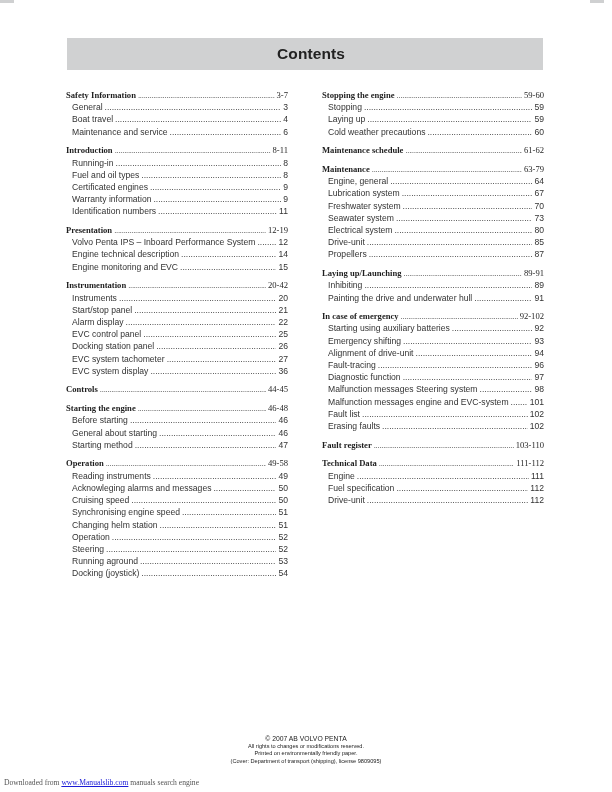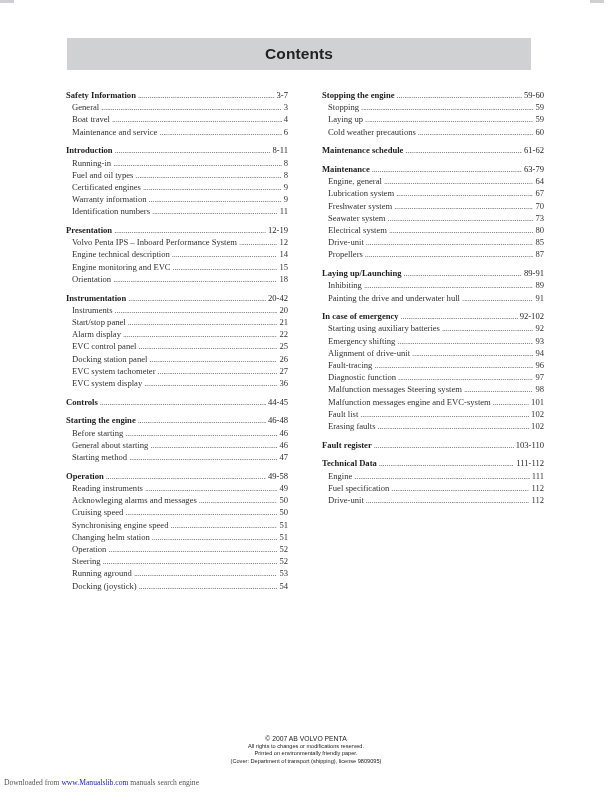--- a/index.html
+++ b/index.html
@@ -4,53 +4,53 @@
   <style>
     html, body { margin: 0; padding: 0; }
     body {
       width: 612px; height: 792px; position: relative; background: #ffffff;
       font-family: "Liberation Sans", sans-serif; color: #222; overflow: hidden;
     }
     .corner-mark { position: absolute; top: 0; left: 0; width: 14px; height: 3px; background: #cfd0d1; }
     .corner-mark.right { left: auto; right: 8px; width: 14px; }
     .title-bar {
       position: absolute; left: 67px; top: 38px; width: 464px; height: 32px;
-      background: #d0d1d2; display: flex; align-items: center; justify-content: center;
+      background: #d0d1d2; display: flex; align-items: center; justify-content: center; padding-left: 12px;
     }
     .title-bar h1 { margin: 0; font-size: 15.5px; font-weight: bold; color: #222; letter-spacing: 0.1px; }
     .col { position: absolute; top: 89px; width: 222px; }
     .col.left { left: 66px; }
     .col.right { left: 322px; }
     .section { margin-bottom: 6.5px; }
     .row {
       display: flex; align-items: baseline; font-size: 8.6px; line-height: 12.2px;
       white-space: nowrap; cursor: pointer;
     }
     .row.head { font-weight: bold; color: #1e1e1e; font-family: Liberation Serif, serif; }
-    .row.sub { padding-left: 6px; color: #333; font-family: Liberation Serif, serif; }
+    .row.sub { padding-left: 6px; color: #333; }
     .row .label { flex: 0 0 auto; }
     .row .dots {
       flex: 1 1 auto; overflow: hidden; margin: 0 2px; color: #444; font-weight: normal;
       letter-spacing: 0.2px;
     }
     .row .dots::before {
       content: ". . . . . . . . . . . . . . . . . . . . . . . . . . . . . . . . . . . . . . . . . . . . . . . . . . . . . . . . . . . . . . . . . . . . . . . . . . . . . . . . . . . . . . . . . . . . . . . . . . . . . . . . . . . . . . . . . . . . . . . . . . . . . . . . . . . . . . . . . . . . . .";
       letter-spacing: -1.2px;
     }
     .row .page { flex: 0 0 auto; font-weight: normal; }
     .footer {
       position: absolute; top: 735px; left: 0; width: 612px; text-align: center;
       font-size: 5.6px; line-height: 7.3px; color: #222;
     }
     .footer .copyright { font-size: 6.8px; line-height: 8px; }
     .download-line {
       position: absolute; left: 4px; top: 778px; font-family: "Liberation Serif", serif;
       font-size: 7.6px; color: #555;
     }
-    .download-line a { color: #1a1ad6; }
+    .download-line a { color: #1a1ad6; text-decoration: underline; }
   </style>
 </head>
 <body>
 
 <div class="corner-mark"></div>
 <div class="corner-mark right"></div>
 
 <div class="title-bar">
   <h1>Contents</h1>
 </div>
@@ -123,25 +123,20 @@
       </div>
       <div class="row sub">
         <span class="label">Engine technical description</span>
         <span class="dots"></span>
         <span class="page">14</span>
       </div>
       <div class="row sub">
         <span class="label">Engine monitoring and EVC</span>
         <span class="dots"></span>
         <span class="page">15</span>
-      </div>
-      <div class="row sub">
-        <span class="label">Orientation</span>
-        <span class="dots"></span>
-        <span class="page">18</span>
       </div>
     </div>
     <div class="section">
       <div class="row head">
         <span class="label">Instrumentation</span>
         <span class="dots"></span>
         <span class="page">20-42</span>
       </div>
       <div class="row sub">
         <span class="label">Instruments</span>

